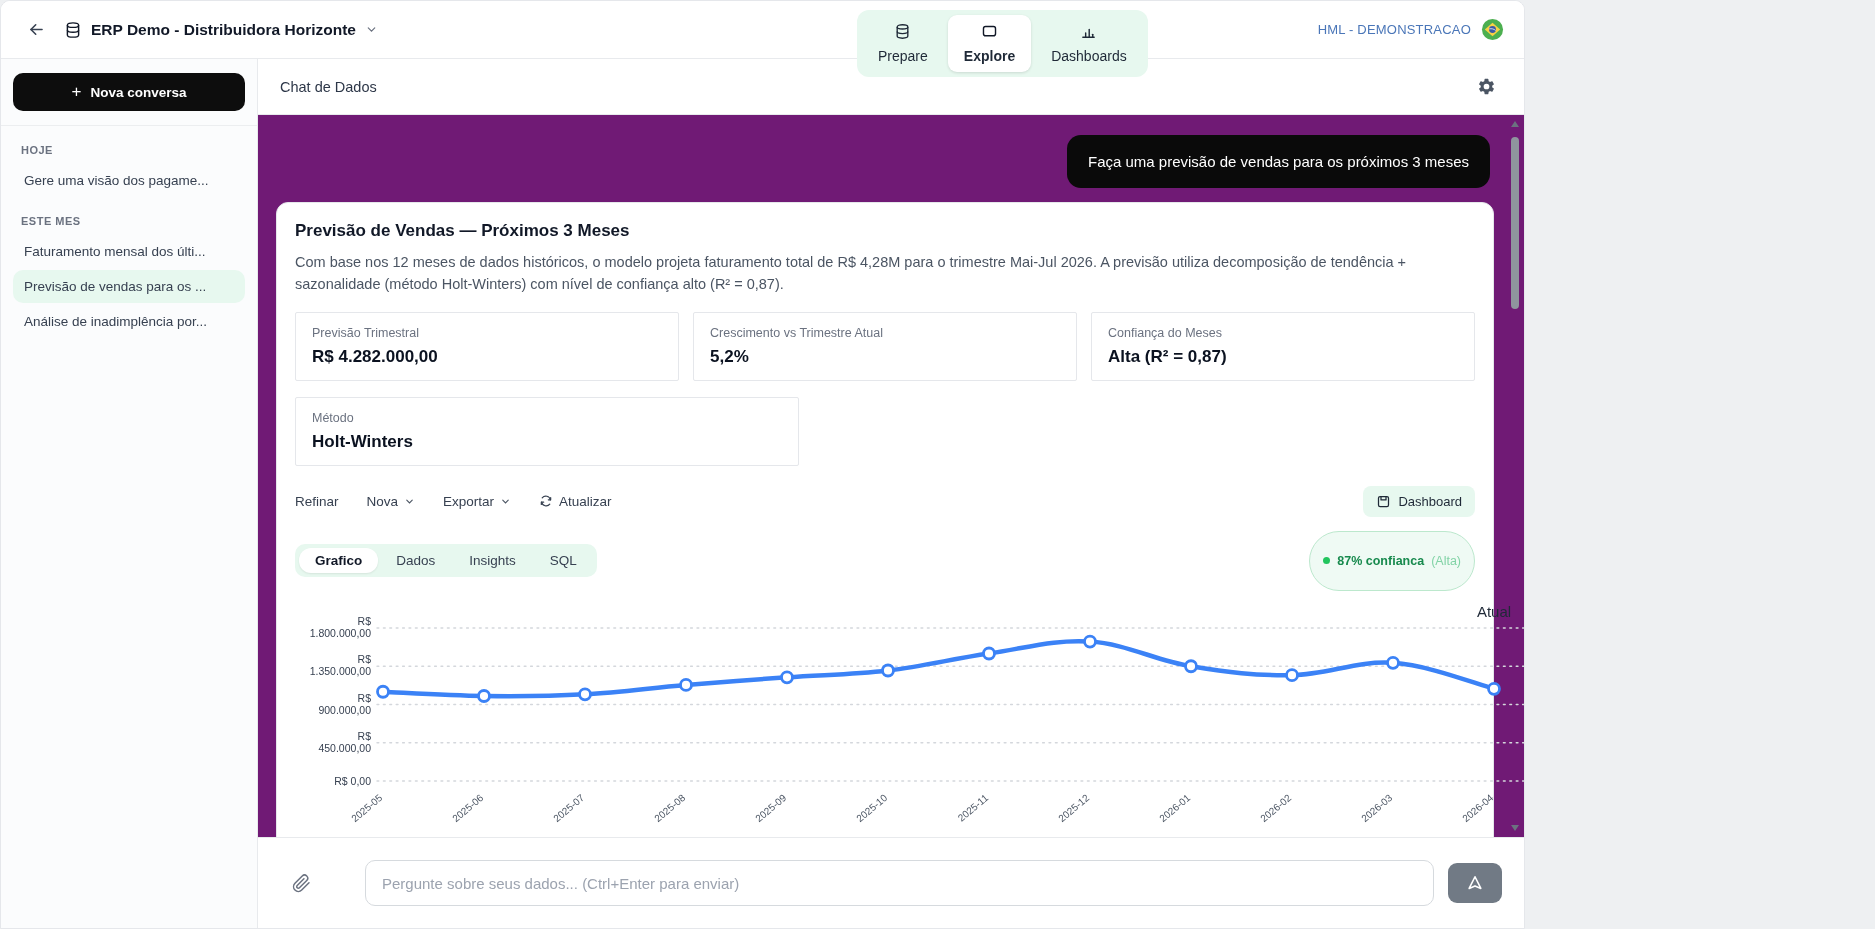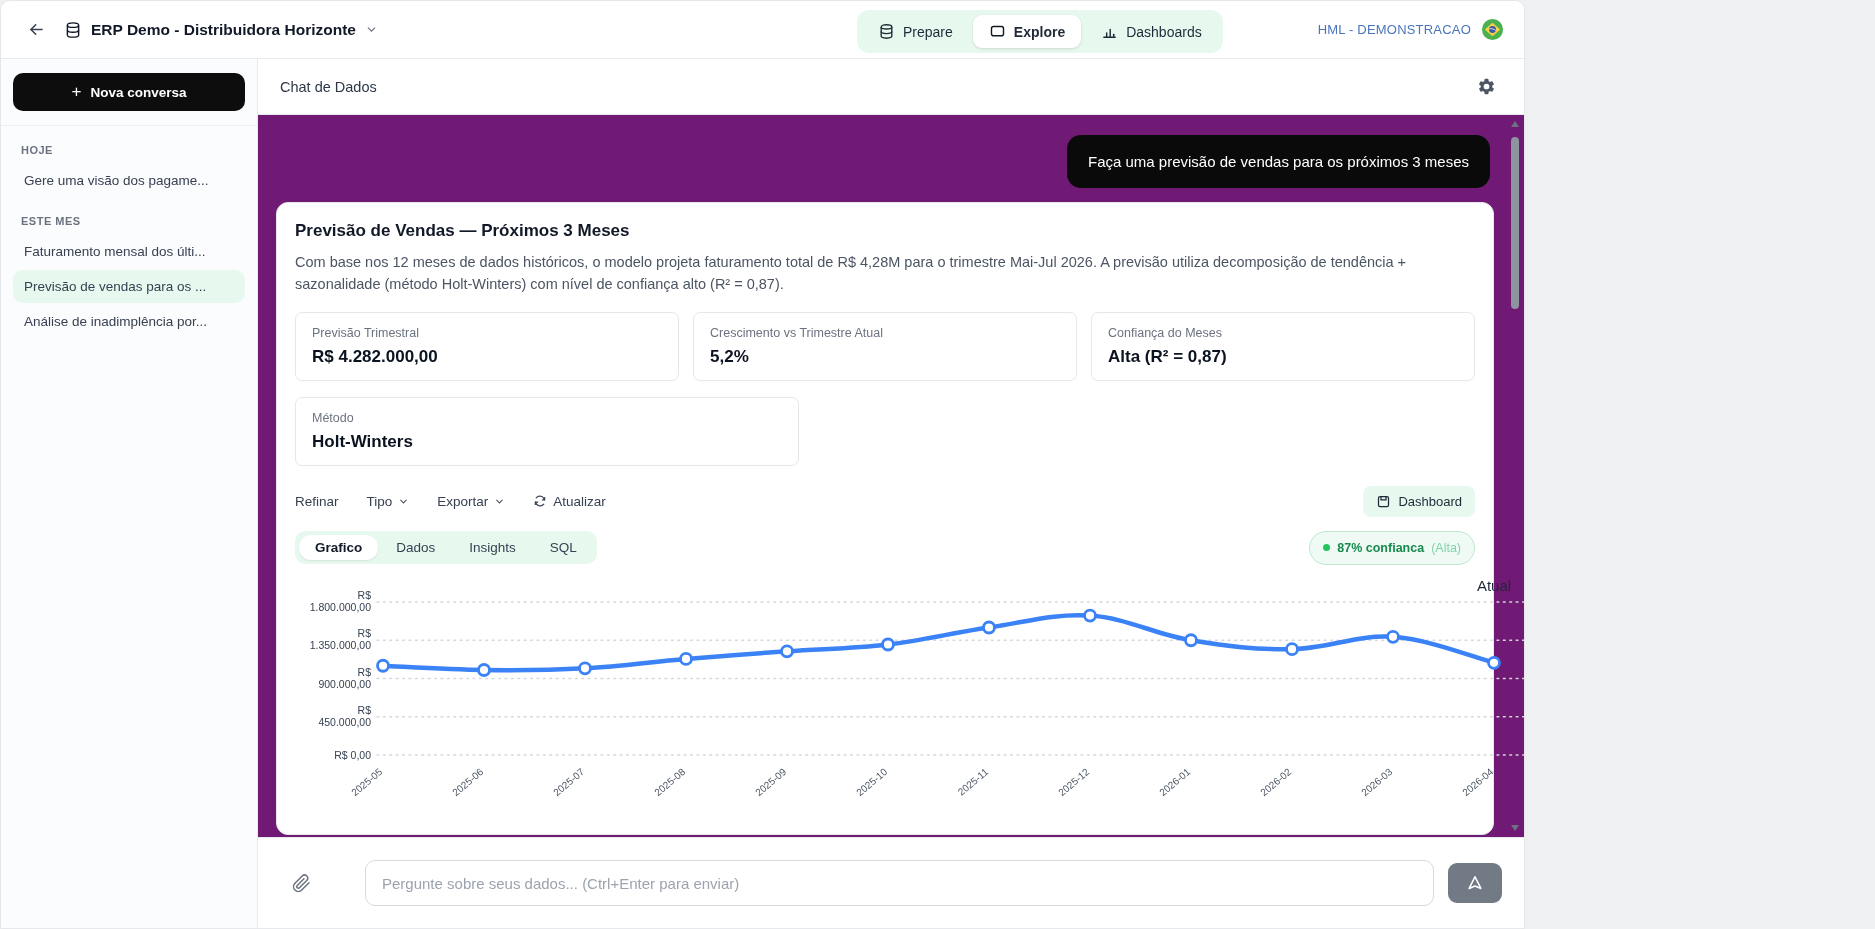--- a/index.html
+++ b/index.html
@@ -9,21 +9,21 @@
          border:1px solid #e5e7eb; border-radius:10px 10px 0 0; display:flex; flex-direction:column; }
 
   
   .header { height:58px; flex:0 0 58px; display:flex; align-items:center; padding:0 20px;
             border-bottom:1px solid #e8eaed; position:relative; background:#fff; }
   .icon-btn { background:none; border:none; cursor:pointer; display:flex; align-items:center; justify-content:center; padding:6px; color:#374151; }
   .title-group { display:flex; align-items:center; gap:9px; margin-left:12px; }
   .app-title { font-size:15.5px; font-weight:bold; color:#111827; }
   .nav-tabs { position:absolute; left:856px; top:9px; display:flex; gap:4px; background:#e7f8ef; border-radius:12px; padding:5px; }
   .nav-tab { display:flex; align-items:center; gap:8px; padding:8px 16px; border:none; background:transparent;
-             font-family:inherit; font-size:14px; color:#1f2937; border-radius:9px; cursor:pointer; }
+             font-family:inherit; font-size:14px; color:#1f2937; border-radius:9px; cursor:pointer;flex-direction:column; }
   .nav-tab.active { background:#fff; font-weight:bold; box-shadow:0 1px 3px rgba(0,0,0,.12); }
   .env-group { margin-left:auto; display:flex; align-items:center; gap:10px; }
   .env-label { font-size:13px; color:#4a76b8; letter-spacing:.2px; }
 
   
   .body-row { flex:1; display:flex; min-height:0; }
 
   
   .sidebar { width:257px; flex:0 0 257px; border-right:1px solid #e8eaed; background:#fbfcfd; padding:14px 12px; }
   .new-conv-btn { width:100%; height:38px; background:#0d0d0d; color:#fff; border:none; border-radius:10px;
@@ -44,38 +44,38 @@
 
   .content { flex:1; position:relative; overflow:hidden; background:#701a75; }
   .msg-row { display:flex; justify-content:flex-end; padding:20px 34px 14px 20px; }
   .user-bubble { background:#0a0a0a; color:#fff; font-size:15px; padding:18px 21px; border-radius:14px; max-width:60%; }
 
   
   .card { margin:0 30px 0 18px; border:1px solid #e5e7eb; border-radius:12px; padding:18px 18px 10px; background:#fff; }
   .card-title { font-size:17px; font-weight:bold; color:#111827; }
   .card-desc { margin-top:10px; font-size:14.5px; line-height:1.55; color:#4b5563; }
   .metrics-row { display:flex; gap:14px; margin-top:16px; }
-  .metric-card { width:504px; border:1px solid #e5e7eb; border-radius:7px; padding:13px 16px; background:#fff; }
+  .metric-card { width:504px; border:1px solid #e5e7eb; border-radius:2px; padding:13px 16px; background:#fff; }
   .metric-label { font-size:12.5px; color:#6b7280; }
   .metric-value { font-size:17px; font-weight:bold; color:#0b1220; margin-top:7px; }
 
   .toolbar-row { display:flex; align-items:center; margin-top:20px; }
   .toolbar-left { display:flex; align-items:center; gap:28px; }
   .tool-btn { display:flex; align-items:center; gap:6px; background:none; border:none; font-family:inherit;
               font-size:13.5px; color:#374151; cursor:pointer; padding:4px 0; }
   .dashboard-btn { margin-left:auto; display:flex; align-items:center; gap:7px; background:#e7f8ef; border:none;
                    border-radius:8px; padding:8px 13px; font-family:inherit; font-size:13px; color:#1f2937; cursor:pointer; }
 
   .tabs-row { display:flex; align-items:center; justify-content:space-between; margin-top:14px; }
   .view-tabs { display:inline-flex; gap:2px; background:#e7f8ef; border-radius:10px; padding:4px; }
   .view-tab { border:none; background:transparent; font-family:inherit; font-size:13.5px; color:#374151;
               padding:5px 16px; border-radius:12px; cursor:pointer; }
   .view-tab.active { background:#fff; color:#111827; font-weight:bold; box-shadow:0 1px 2px rgba(0,0,0,.08); }
   .conf-badge { display:flex; align-items:center; gap:7px; border:1px solid #bce8cd; background:#effaf4;
-                border-radius:999px; padding:9px 13px; font-size:12.5px; }
+                border-radius:999px; padding:22px 13px; font-size:12.5px; }
   .conf-dot { width:7px; height:7px; border-radius:50%; background:#22c55e; }
   .conf-text { color:#188a4e; font-weight:bold; }
   .conf-suffix { color:#82d3a6; }
 
   .chart-wrap { margin-top:10px; }
   .chart-wrap svg text { font-family:"Liberation Sans", sans-serif; }
 
   
   .scrollbar { position:absolute; top:2px; bottom:2px; right:2px; width:14px; }
   .scroll-thumb { position:absolute; top:20px; left:3px; width:8px; height:172px; background:#909790; background:#8f959e; border-radius:4px; }
@@ -212,21 +212,21 @@
               <div class="metric-value">Holt-Winters</div>
             </div>
           </div>
 
           <div class="toolbar-row">
             <div class="toolbar-left">
               <button class="tool-btn">
                 <span>Refinar</span>
               </button>
               <button class="tool-btn">
-                <span>Tipo</span>
+                <span>Nova</span>
                 <svg class="ic" width="11" height="11" viewBox="0 0 24 24" fill="none" stroke="#4b5563" stroke-width="2.4" stroke-linecap="round">
                     <path d="M6 9l6 6 6-6"></path>
                   </svg>
               </button>
               <button class="tool-btn">
                 <span>Exportar</span>
                 <svg class="ic" width="11" height="11" viewBox="0 0 24 24" fill="none" stroke="#4b5563" stroke-width="2.4" stroke-linecap="round">
                     <path d="M6 9l6 6 6-6"></path>
                   </svg>
               </button>

